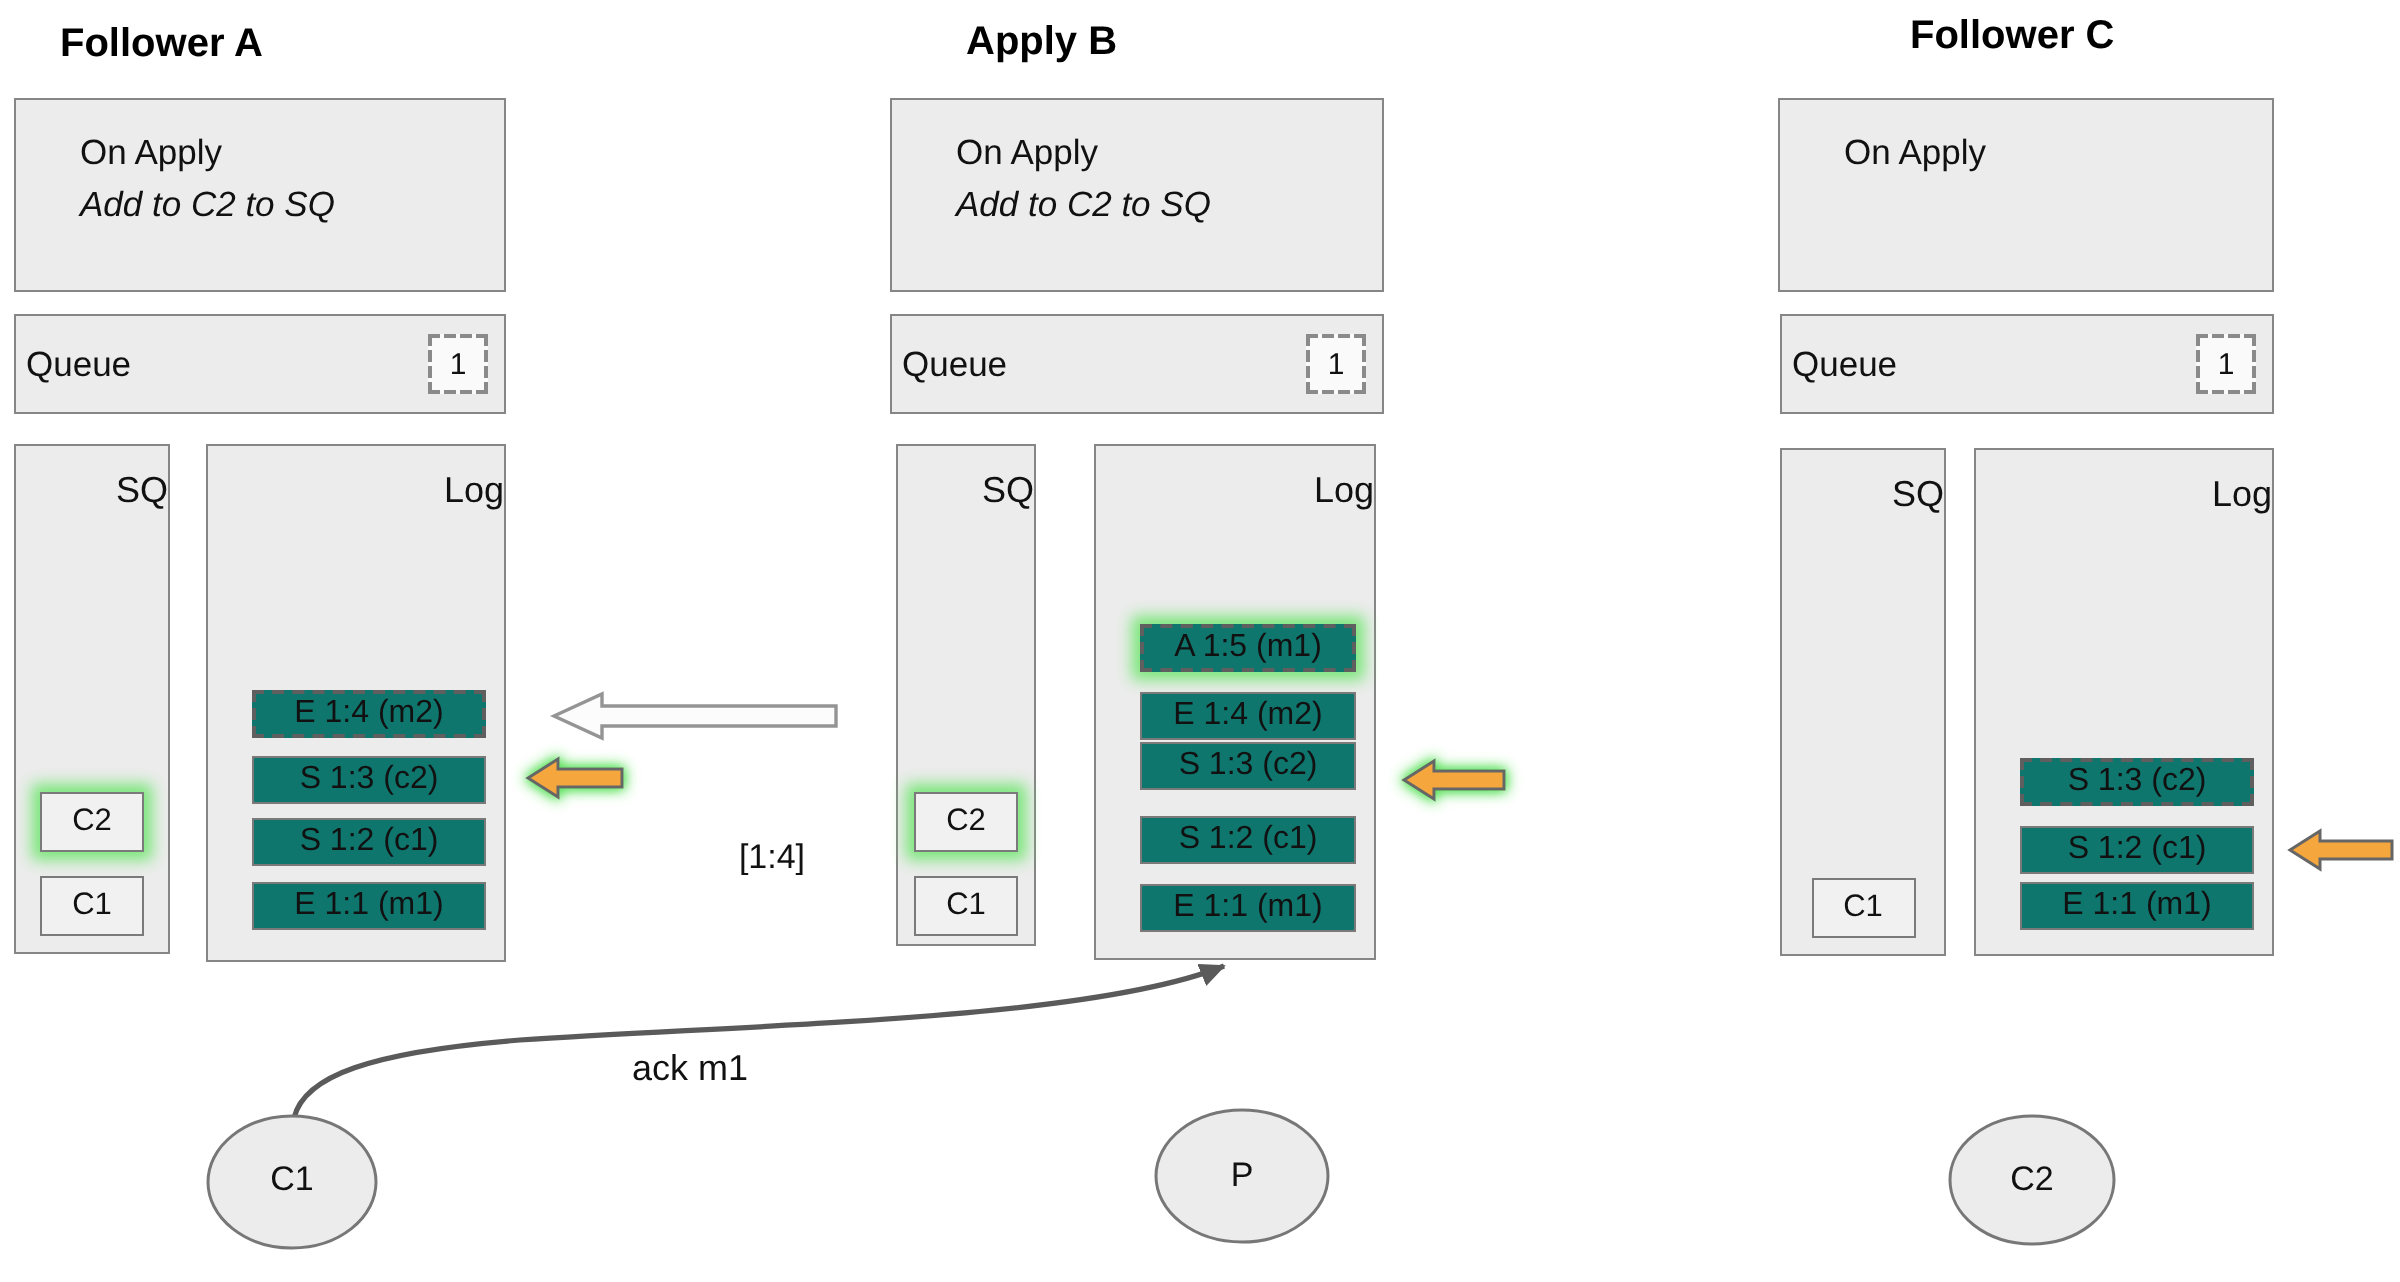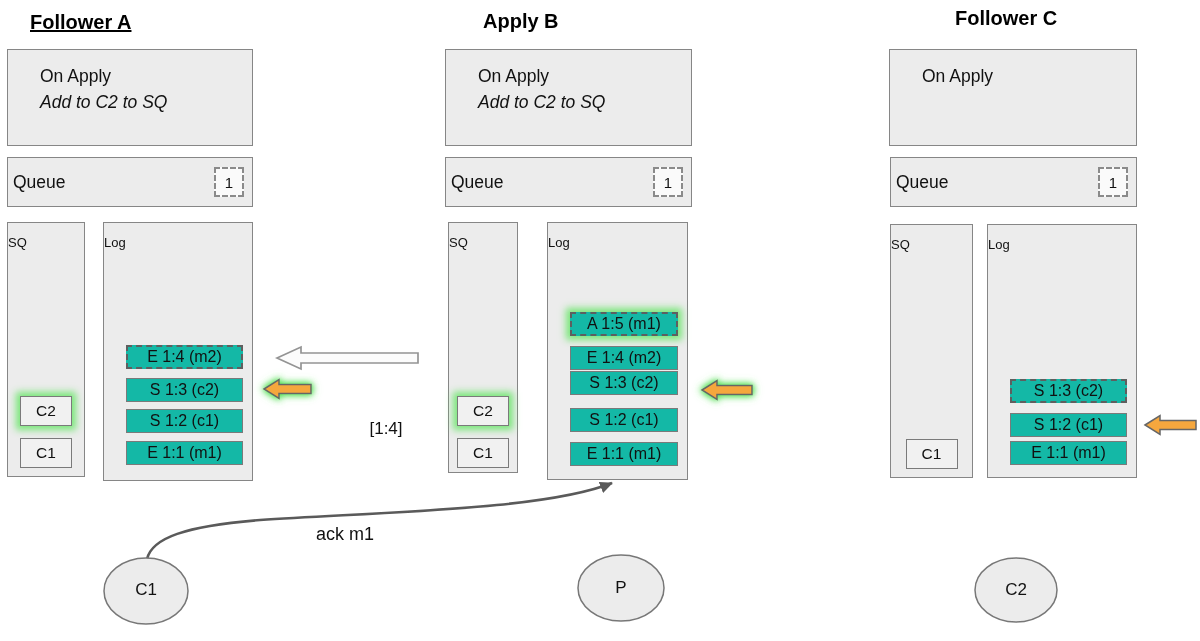--- a/index.html
+++ b/index.html
@@ -2,21 +2,21 @@
 <html><head>
 <meta charset="utf-8">
 <style>
   html,body { margin:0; padding:0; background:#ffffff; }
   .stage {
     position:relative; width:1200px; height:641px; background:#ffffff;
     font-family:"Liberation Sans", sans-serif; color:#111; overflow:hidden;
   }
 
   .node-title { position:absolute; font-weight:bold; font-size:20px; color:#000; white-space:nowrap; }
-  .tA { left:30px;  top:11px;text-decoration:underline; }
+  .tA { left:30px;  top:11px; }
   .tB { left:483px; top:10px; }
   .tC { left:913px; top:7px;margin-left:42px;  }
 
   .panel {
     position:absolute; background:#ececec; border:1.7px solid #868686;
     box-sizing:border-box;
   }
 
   
   .oaA { left:7px;   top:49px; width:246px; height:97px; }
@@ -34,38 +34,38 @@
     position:absolute; right:8px; top:50%; transform:translateY(-50%);
     width:30px; height:30px; box-sizing:border-box;
     border:2px dashed #8a8a8a; background:#fafafa;
     display:flex; align-items:center; justify-content:center; font-size:15px;
   }
 
   
   .sqA { left:7px;   top:222px; width:78px; height:255px; }
   .sqB { left:448px; top:222px; width:70px; height:251px; }
   .sqC { left:890px; top:224px; width:83px; height:254px; }
-  .box-label { text-align:left; margin-top:12px; font-size:13px; }
+  .box-label { text-align:right; margin-top:12px; font-size:18px; }
   .sq-item {
     position:absolute; left:50%; transform:translateX(-50%);
     width:52px; height:30px; box-sizing:border-box;
     background:#f1f1f1; border:1.6px solid #7a7a7a;
     display:flex; align-items:center; justify-content:center; font-size:15.5px;
   }
   .sqA .i0 { top:173px; } .sqA .i1 { top:215px; }
   .sqB .i0 { top:173px; } .sqB .i1 { top:215px; }
   .sqC .i0 { top:214px; }
 
   
   .logA { left:103px; top:222px; width:150px; height:259px; }
   .logB { left:547px; top:222px; width:141px; height:258px; }
   .logC { left:987px; top:224px; width:150px; height:254px; }
   .entry {
     position:absolute; left:22px; right:9px; height:24px; box-sizing:border-box;
-    background:#14b8a6; border:1.4px solid #7a7a7a;
+    background:#0f766e; border:1.4px solid #7a7a7a;
     display:flex; align-items:center; justify-content:center;
     font-size:16px; white-space:nowrap;
   }
   .entry.dashed { border:2px dashed #5f5f5f; }
   .logA .e0 { top:122px; } .logA .e1 { top:155px; } .logA .e2 { top:186px; } .logA .e3 { top:218px; }
   .logB .e0 { top:89px;  } .logB .e1 { top:123px; } .logB .e2 { top:148px; } .logB .e3 { top:185px; } .logB .e4 { top:219px; }
   .logC .e0 { top:154px; } .logC .e1 { top:188px; } .logC .e2 { top:216px; }
 
   .hl { box-shadow:0 0 7px 4px rgba(110,230,110,0.9); }
 

